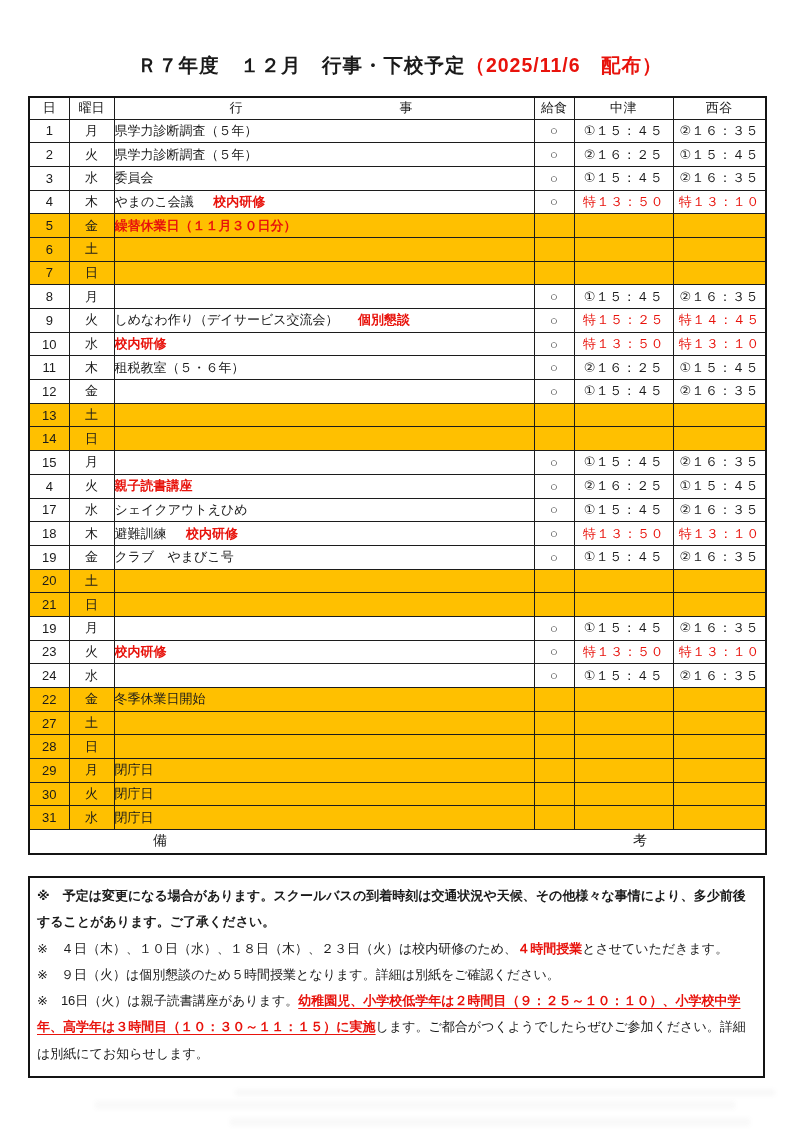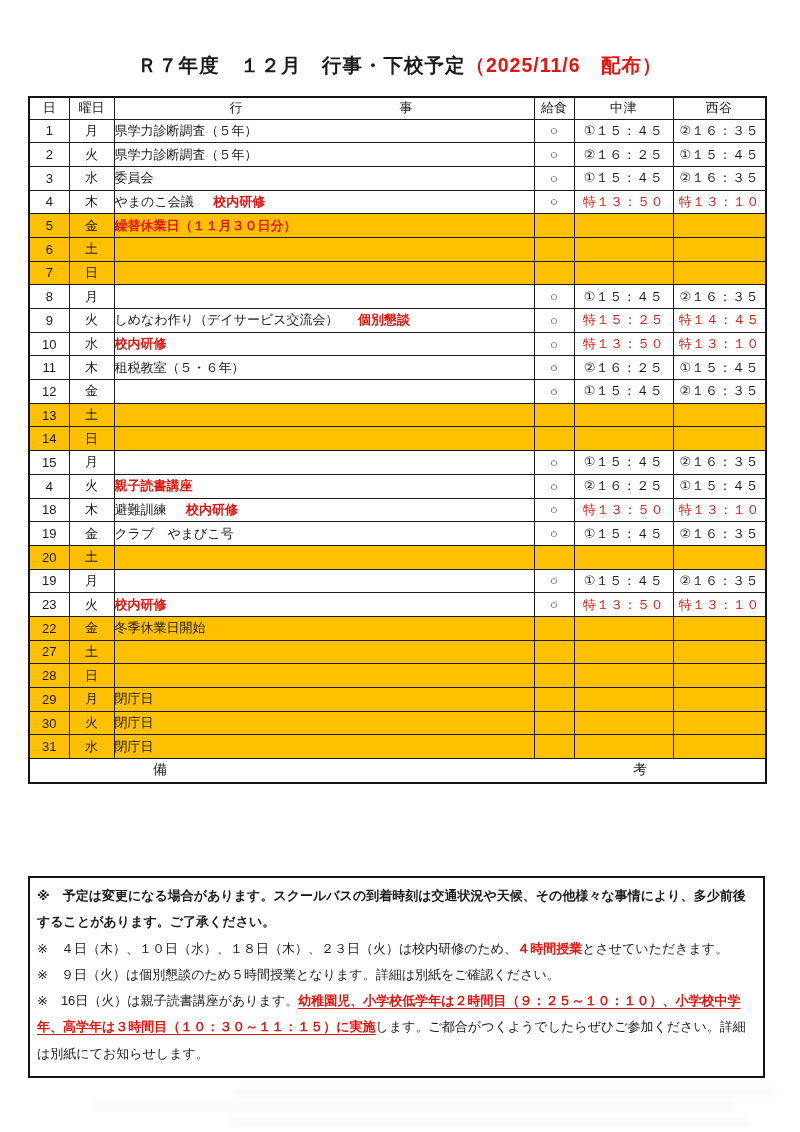--- a/index.html
+++ b/index.html
@@ -231,20 +231,28 @@
         </tr>
         <tr>
           <td class="c-day">4</td>
           <td class="c-week">火</td>
           <td class="c-event"><span class="s-red-bold">親子読書講座</span></td>
           <td class="c-lunch">○</td>
           <td class="c-time s-normal">②１６：２５</td>
           <td class="c-time s-normal">①１５：４５</td>
         </tr>
         <tr>
+          <td class="c-day">17</td>
+          <td class="c-week">水</td>
+          <td class="c-event"><span class="s-normal">シェイクアウトえひめ</span></td>
+          <td class="c-lunch">○</td>
+          <td class="c-time s-normal">①１５：４５</td>
+          <td class="c-time s-normal">②１６：３５</td>
+        </tr>
+        <tr>
           <td class="c-day">18</td>
           <td class="c-week">木</td>
           <td class="c-event"><span class="s-normal">避難訓練</span><span class="s-red-bold gap">校内研修</span></td>
           <td class="c-lunch">○</td>
           <td class="c-time s-red-bold">特１３：５０</td>
           <td class="c-time s-red-bold">特１３：１０</td>
         </tr>
         <tr>
           <td class="c-day">19</td>
           <td class="c-week">金</td>
@@ -254,35 +262,51 @@
           <td class="c-time s-normal">②１６：３５</td>
         </tr>
         <tr class="holiday">
           <td class="c-day">20</td>
           <td class="c-week">土</td>
           <td class="c-event"></td>
           <td class="c-lunch"></td>
           <td class="c-time s-normal"></td>
           <td class="c-time s-normal"></td>
         </tr>
+        <tr class="holiday">
+          <td class="c-day">21</td>
+          <td class="c-week">日</td>
+          <td class="c-event"></td>
+          <td class="c-lunch"></td>
+          <td class="c-time s-normal"></td>
+          <td class="c-time s-normal"></td>
+        </tr>
         <tr>
           <td class="c-day">19</td>
           <td class="c-week">月</td>
           <td class="c-event"></td>
           <td class="c-lunch">○</td>
           <td class="c-time s-normal">①１５：４５</td>
           <td class="c-time s-normal">②１６：３５</td>
         </tr>
         <tr>
           <td class="c-day">23</td>
           <td class="c-week">火</td>
           <td class="c-event"><span class="s-red-bold">校内研修</span></td>
           <td class="c-lunch">○</td>
           <td class="c-time s-red-bold">特１３：５０</td>
           <td class="c-time s-red-bold">特１３：１０</td>
+        </tr>
+        <tr>
+          <td class="c-day">24</td>
+          <td class="c-week">水</td>
+          <td class="c-event"></td>
+          <td class="c-lunch">○</td>
+          <td class="c-time s-normal">①１５：４５</td>
+          <td class="c-time s-normal">②１６：３５</td>
         </tr>
         <tr class="holiday">
           <td class="c-day">22</td>
           <td class="c-week">金</td>
           <td class="c-event"><span class="s-normal">冬季休業日開始</span></td>
           <td class="c-lunch"></td>
           <td class="c-time s-normal"></td>
           <td class="c-time s-normal"></td>
         </tr>
         <tr class="holiday">

